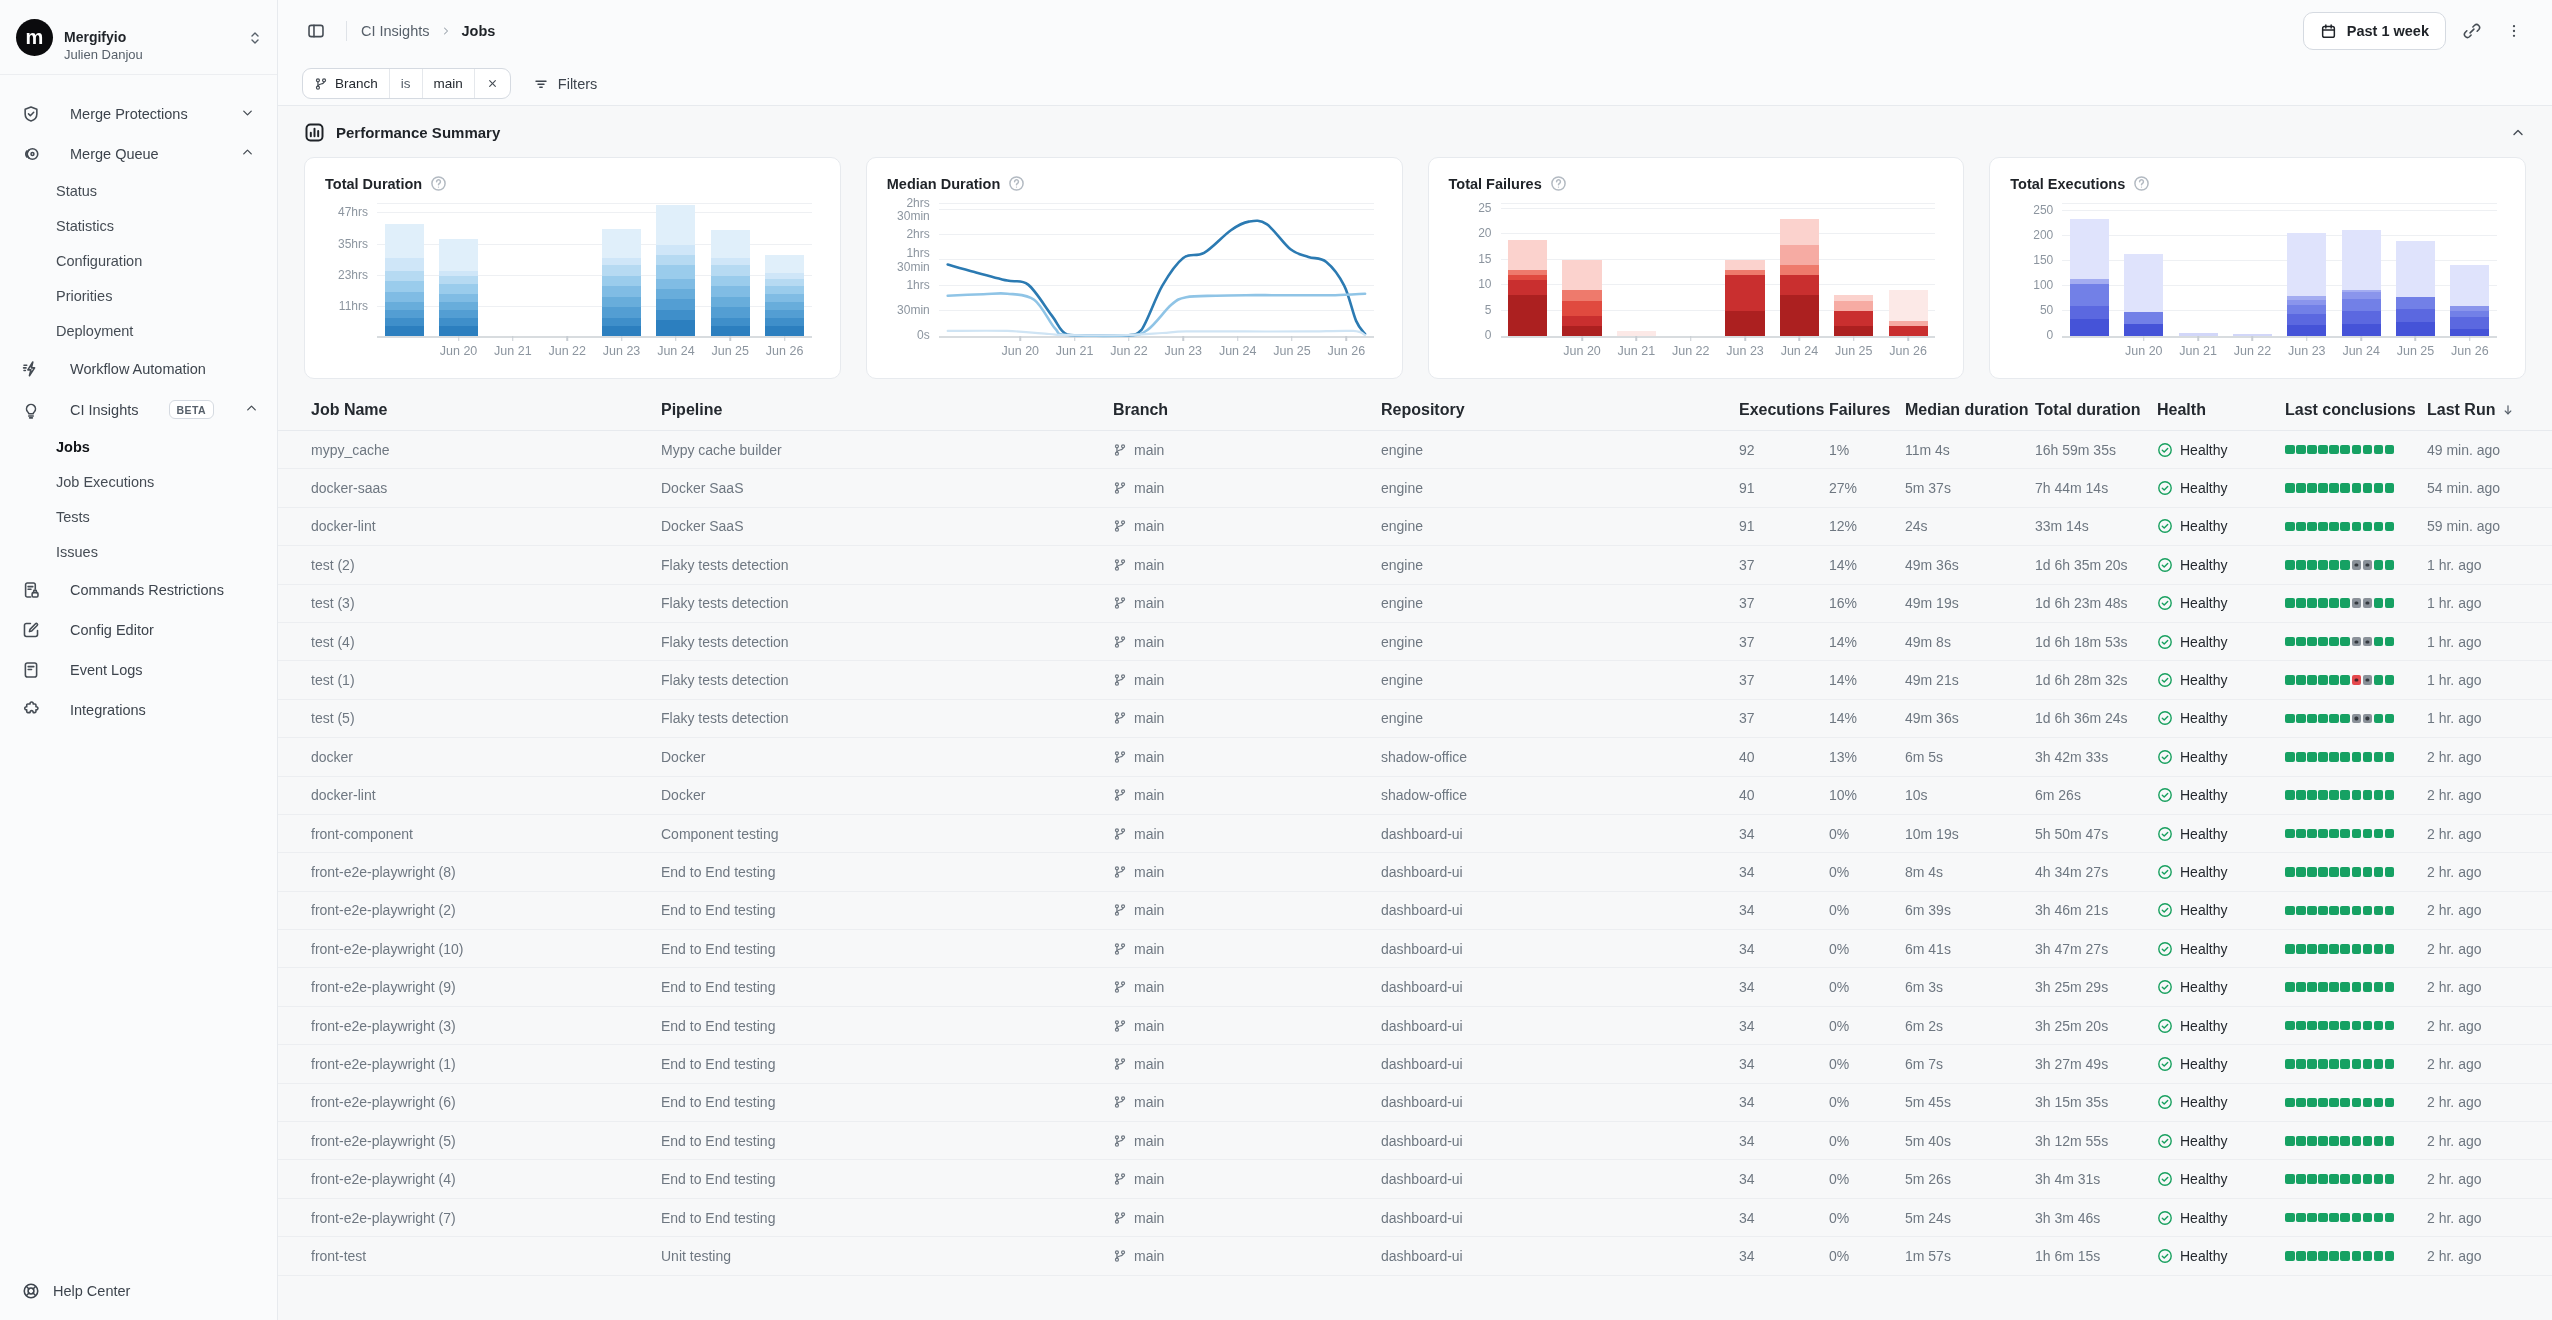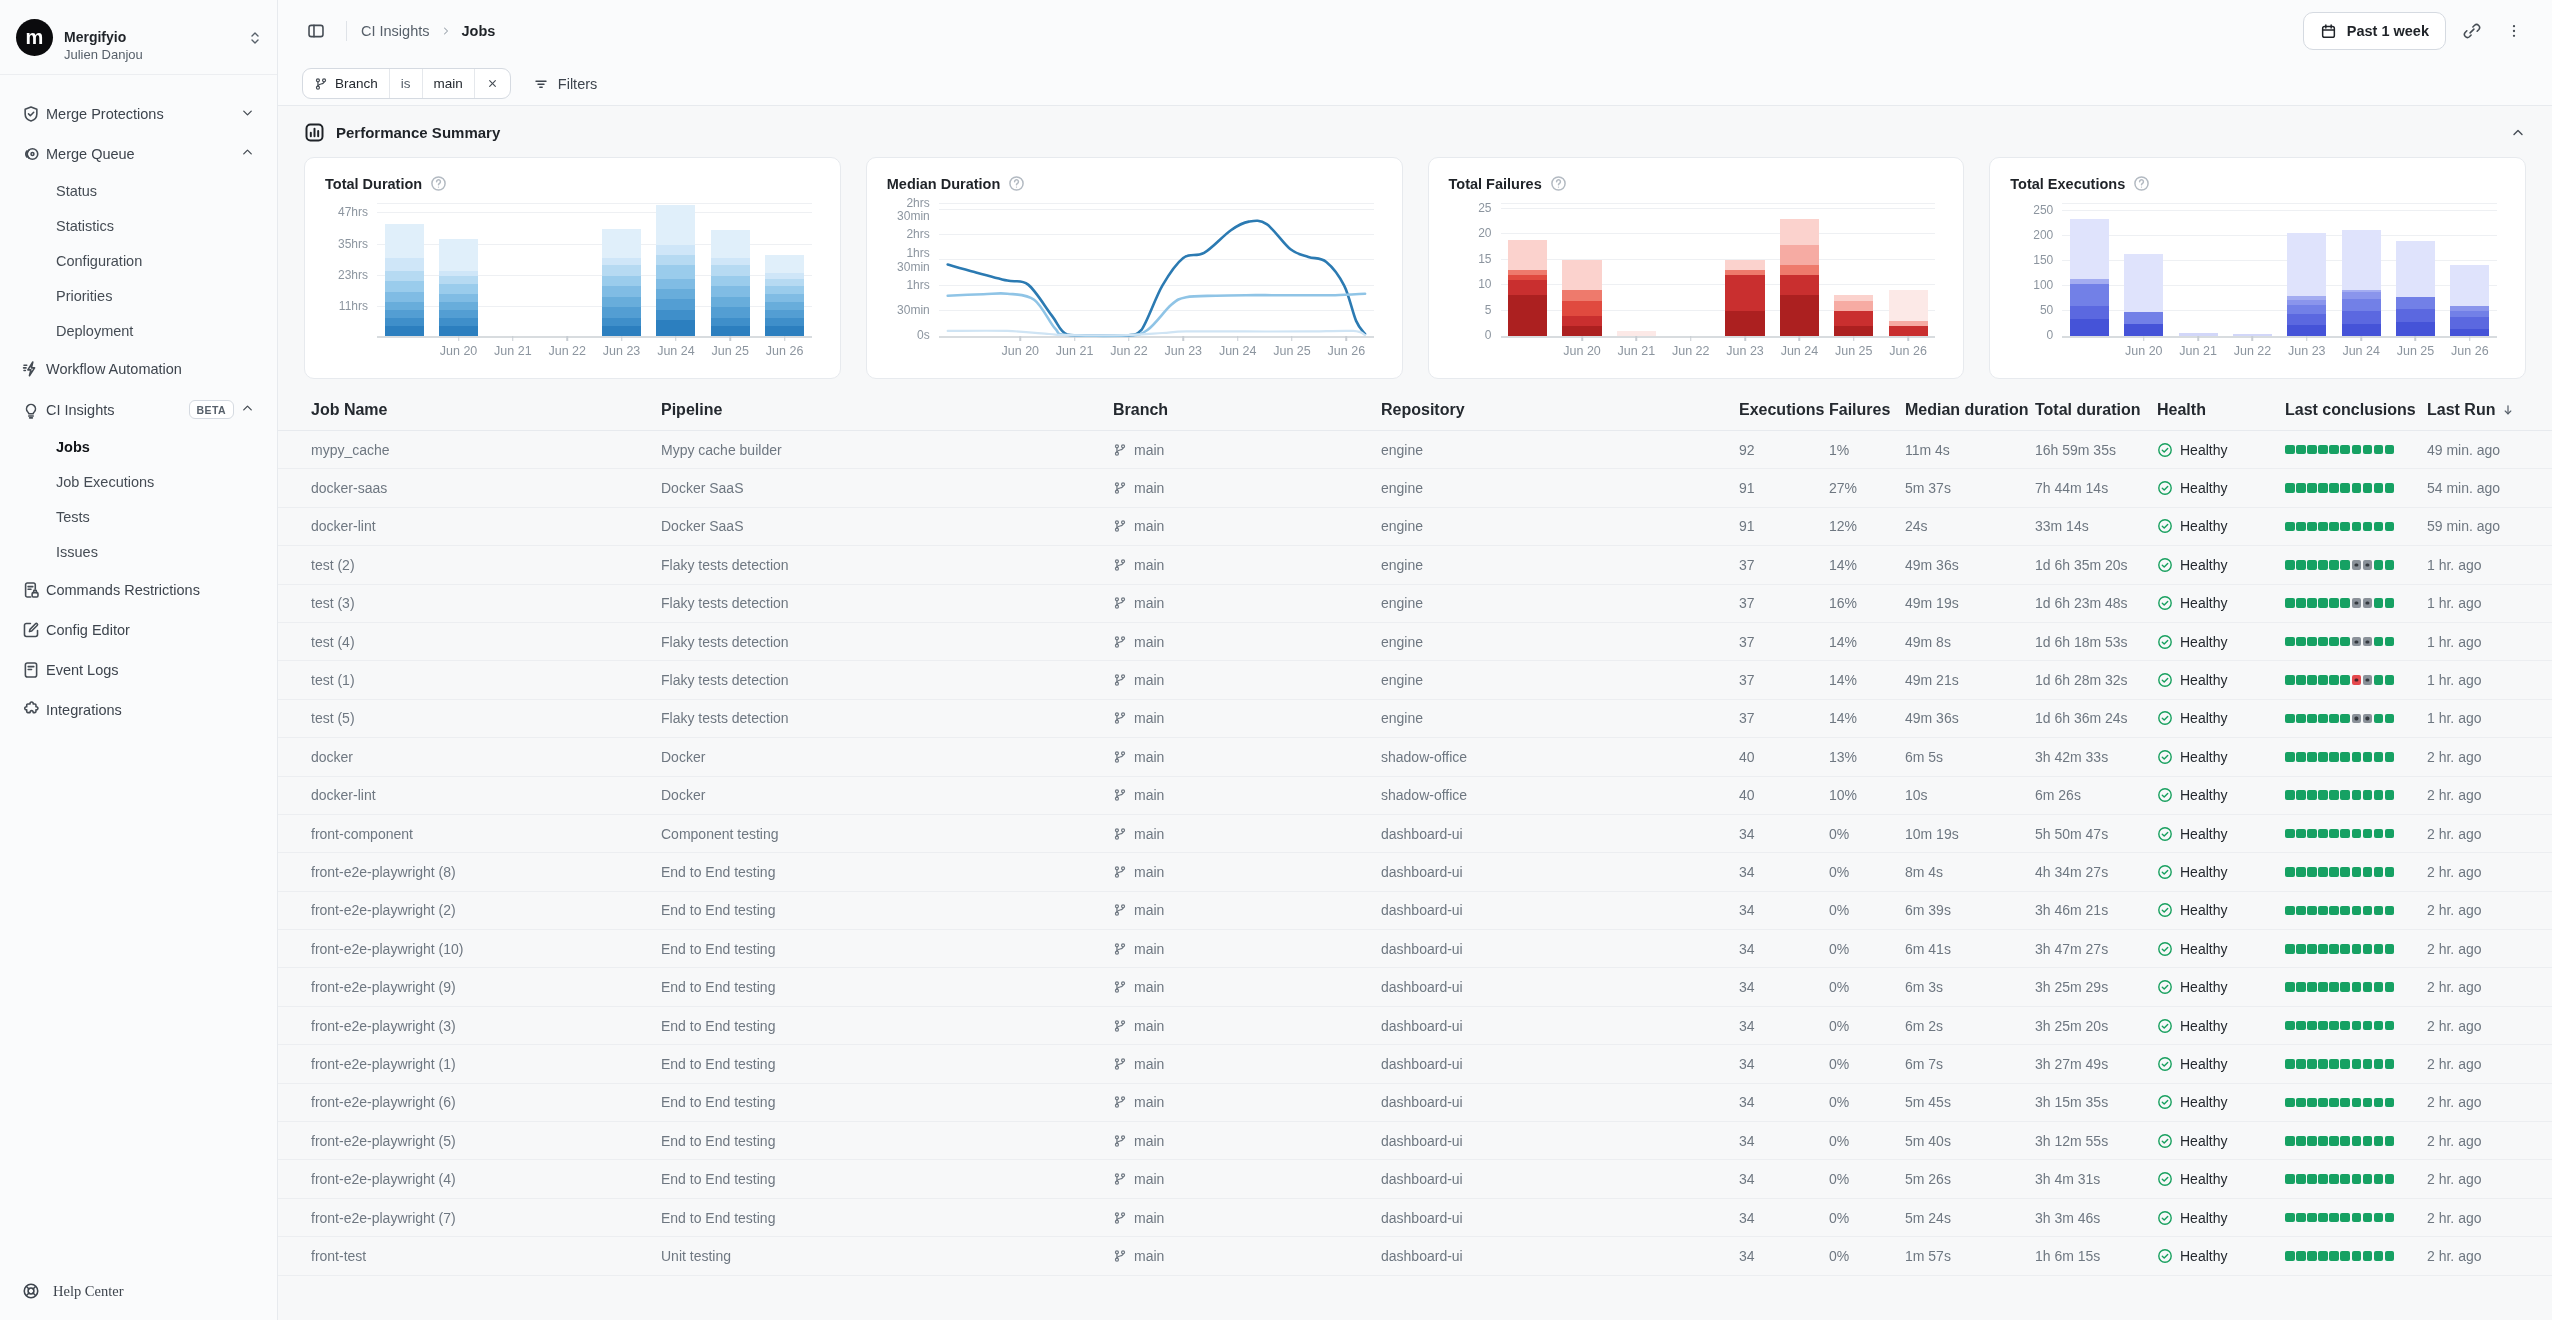--- a/index.html
+++ b/index.html
@@ -15,29 +15,29 @@
 
   
   .sidebar { width:278px; flex:none; background:#fafbfc; border-right:1px solid #e7eaee; display:flex; flex-direction:column; height:100%; }
   .org { display:flex; align-items:center; gap:11px; padding:13px 14px 12px 16px; border-bottom:1px solid #eceef1; }
   .org-logo { width:37px; height:37px; border-radius:50%; background:#0b0b0d; color:#fff; display:flex; align-items:center; justify-content:center; font-weight:700; font-size:20px; }
   .org-names { flex:1; min-width:0;margin-top:16px; }
   .org-title { font-weight:700; font-size:14px; color:#1f2328; }
   .org-sub { font-size:13px; color:#57606a; margin-top:2px; }
   .org-switch { color:#57606a; }
   .nav { padding:18px 12px 8px 12px; flex:1; overflow:hidden; }
-  .side-item, .side-sub { display:flex; align-items:center; gap:6px; border-radius:8px; cursor:pointer; color:#3d444d; font-size:14.5px; }
+  .side-item, .side-sub { display:flex; align-items:center; gap:30px; border-radius:8px; cursor:pointer; color:#3d444d; font-size:14.5px; }
   .side-item { padding:10px 10px; margin-top:2px; }
   .side-sub { padding:9px 10px 9px 44px; margin-top:1px; color:#454c54; }
   .side-sub.active { font-weight:700; color:#111418; }
   .side-item .lbl, .side-sub .lbl { flex:1; white-space:nowrap; }
   .side-item .ic { color:#454c54; }
   .badge { font-size:10.5px; letter-spacing:.4px; color:#57606a; border:1px solid #d5dae1; background:#fff; border-radius:6px; padding:2.5px 7px; font-weight:600; }
   .side-chevron { color:#6e7781; }
-  .help { padding:14px 22px 20px 22px; display:flex; align-items:center; gap:13px; color:#3d444d; font-size:14.5px; cursor:pointer;font-family:Liberation Serif, serif; }
+  .help { padding:14px 22px 20px 22px; display:flex; align-items:center; gap:13px; color:#3d444d; font-size:14.5px; cursor:pointer; }
 
   
   .main { flex:1; display:flex; flex-direction:column; min-width:0; }
   .topbar { height:62px; background:#fafbfc; display:flex; align-items:center; padding:0 22px; gap:14px; }
   .icon-btn { width:32px; height:32px; border-radius:8px; display:flex; align-items:center; justify-content:center; color:#454c54; cursor:pointer; background:transparent; border:none; }
   .vdiv { width:1px; height:20px; background:#dfe3e8; }
   .crumbs { display:flex; align-items:center; gap:10px; font-size:14.5px; }
   .crumb-a { color:#57606a; cursor:pointer; }
   .crumb-sep { color:#9aa2ab; }
   .crumb-b { color:#1f2328; font-weight:700; }

